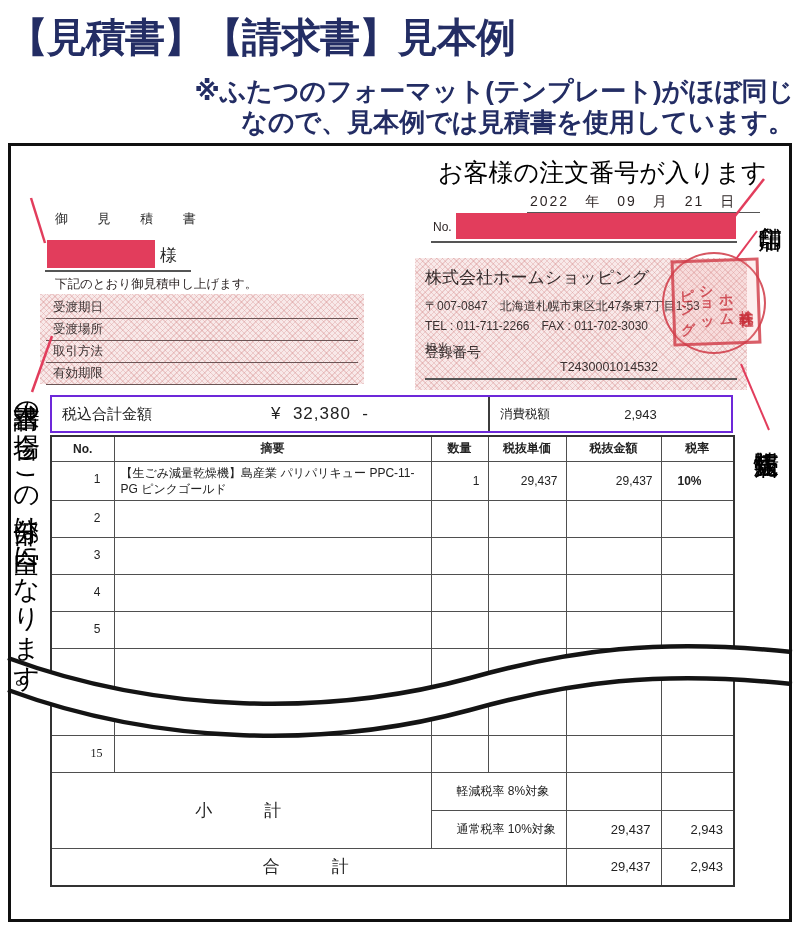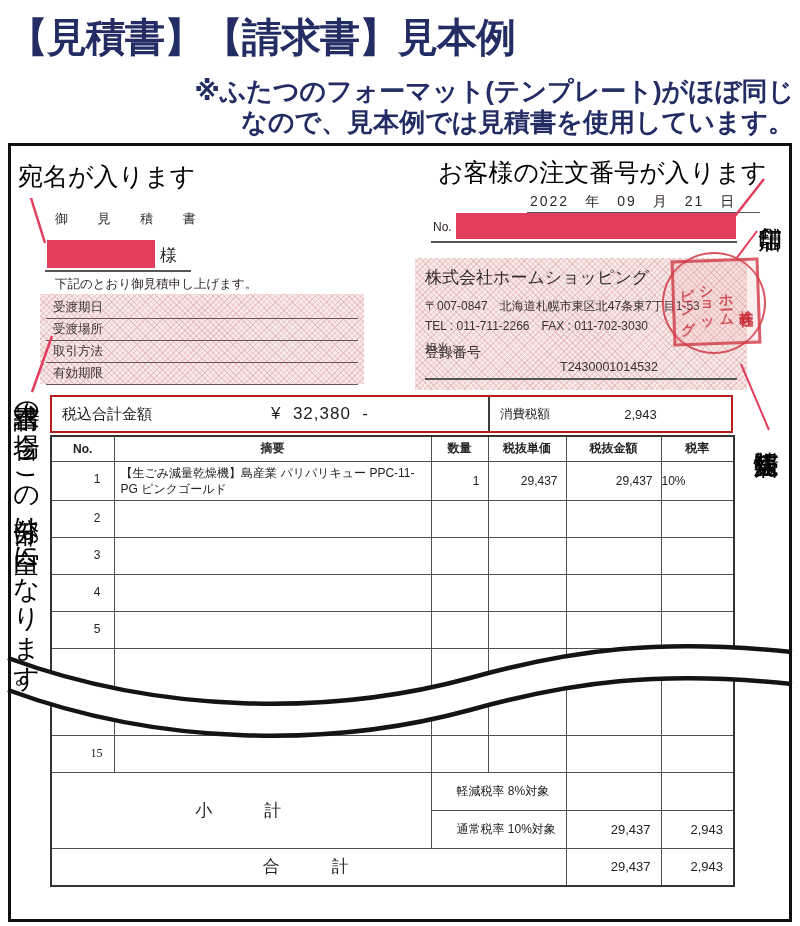--- a/index.html
+++ b/index.html
@@ -59,38 +59,38 @@
   
   .stamp{left:658px;top:246px;width:116px;height:112px;z-index:3;}
   .stamp .circle{position:absolute;left:4px;top:6px;width:104px;height:102px;border:2.5px solid rgba(208,58,70,.85);border-radius:50%;box-sizing:border-box;}
   .stamp .square{position:absolute;left:14px;top:13px;width:88px;height:86px;border:3px solid rgba(208,58,70,.8);
                  background:rgba(240,150,150,.15);box-sizing:border-box;transform:rotate(-2deg);
                  display:flex;flex-direction:row-reverse;justify-content:space-around;align-items:center;padding:2px;}
   .stamp .col{writing-mode:vertical-rl;text-orientation:upright;font-family:"Liberation Serif","DejaVu Serif",serif;
               font-size:14px;font-weight:bold;color:rgba(200,48,58,.78);line-height:1;letter-spacing:1px;}
 
   
-  .summary-box{left:50px;top:395px;width:683px;height:38px;border:2px solid #b91c1c;box-sizing:border-box;display:flex;z-index:1;background:#fff;}
+  .summary-box{left:50px;top:395px;width:683px;height:38px;border:2px solid #6d28d9;box-sizing:border-box;display:flex;z-index:1;background:#fff;}
   .sum-left{width:438px;display:flex;align-items:center;border-right:2px solid #3c3c3c;box-sizing:border-box;}
   .sum-total-label{font-size:15px;color:#222;padding-left:10px;}
   .sum-total-value{flex:1;text-align:center;font-size:17px;color:#222;white-space:pre;letter-spacing:1px;}
   .sum-right{flex:1;display:flex;align-items:center;}
   .sum-tax-label{font-size:12.5px;color:#222;padding-left:10px;}
   .sum-tax-value{flex:1;text-align:center;font-size:13px;color:#222;}
 
   
   table.doc-table{border-collapse:collapse;table-layout:fixed;width:683px;background:transparent;z-index:1;}
   .doc-table td,.doc-table th{border:1.5px solid #4f4f4f;font-size:12px;color:#222;overflow:hidden;box-sizing:border-box;padding:0;}
   .main-table{left:50px;top:435px;border:2px solid #333;border-bottom:none;}
   .main-table th{font-weight:bold;text-align:center;height:25px;}
   .main-table td{height:37px;vertical-align:top;}
   .main-table td.c-no{text-align:right;padding-right:13px;padding-top:10px;}
   .main-table td.c-desc{padding:3px 6px;line-height:1.35;vertical-align:middle;}
   .main-table td.c-qty,.main-table td.c-unit,.main-table td.c-amt{text-align:right;padding-right:8px;vertical-align:middle;}
-  .main-table td.c-rate{text-align:left;padding-left:0;vertical-align:middle;}
+  .main-table td.c-rate{text-align:left;padding-left:16px;vertical-align:middle;font-weight:bold;}
   .main-table tr.stub td{height:53px;border-bottom:none;}
   .bottom-table{left:50px;top:700px;border:2px solid #333;border-top:none;}
   .bottom-table td{vertical-align:middle;}
   .bottom-table tr.stub td{height:35px;border-top:none;}
   .bottom-table td.c-no{text-align:right;padding-right:11px;font-family:Liberation Serif, serif;}
   .bottom-table td.amount{text-align:right;padding-right:10px;font-size:13px;}
   .bottom-table td.tax-label{font-size:12px;padding-left:25px;}
   .bottom-table td.big-label{text-align:center;font-size:17px;letter-spacing:6px;color:#222;margin-left:16px;}
 
   
@@ -100,21 +100,20 @@
 <body>
 
 <div id="page">
 
   <div class="abs main-title">【見積書】【請求書】見本例</div>
   <div class="abs subtitle sub1">※ふたつのフォーマット(テンプレート)がほぼ同じ</div>
   <div class="abs subtitle sub2">なので、見本例では見積書を使用しています。</div>
 
   <div class="abs doc-frame"></div>
 
-  <div class="abs note recipient-note">宛名が入ります</div>
   <div class="abs note order-note">お客様の注文番号が入ります</div>
   <div class="abs vtext left-note">請求書の場合、この部分は空白になります。</div>
   <div class="abs vtext stamp-note">店舗印</div>
   <div class="abs vtext seller-note">販売店情報</div>
 
   <div class="abs doc-title">御 見 積 書</div>
   <div class="abs redact redact-name"></div>
   <div class="abs honorific">様</div>
   <div class="abs uline name-uline"></div>
   <div class="abs greeting">下記のとおり御見積申し上げます。</div>

